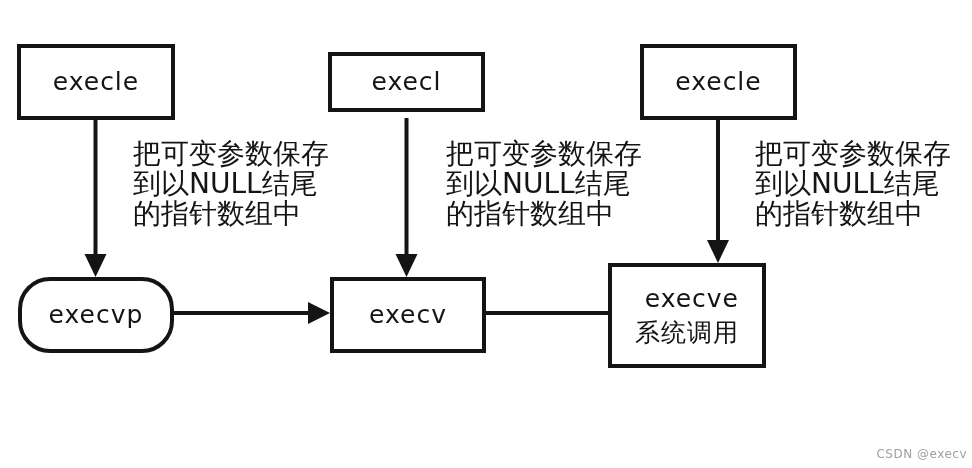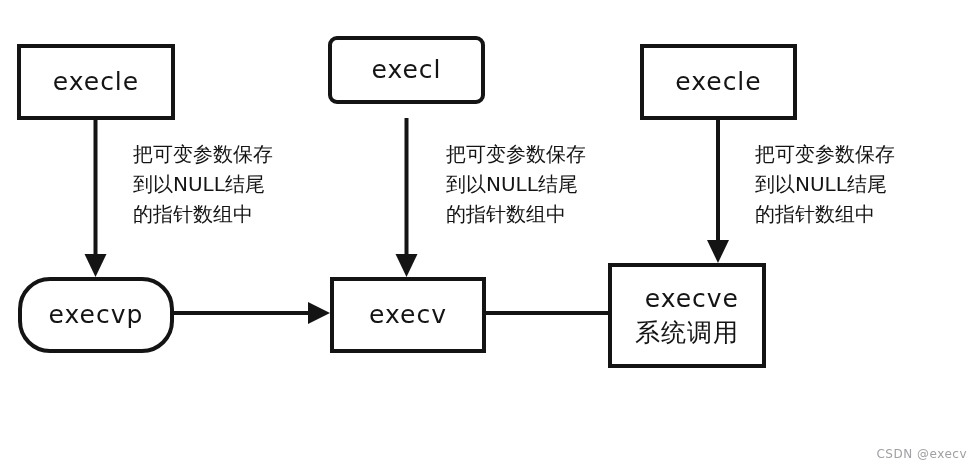--- a/index.html
+++ b/index.html
@@ -25,40 +25,40 @@
     align-items: center;
     justify-content: center;
     text-align: center;
     font-size: 25px;
     letter-spacing: 1px;
     line-height: 34px;
     white-space: pre-line;
     z-index: 2;
   }
   .node-execlp { left: 17px;  top: 44px;  width: 158px; height: 76px; }
-  .node-execl  { left: 328px; top: 36px;  width: 157px; height: 68px; border-radius: 9px; }
+  .node-execl  { left: 328px; top: 52px;  width: 157px; height: 60px; }
   .node-execle { left: 640px; top: 44px;  width: 157px; height: 76px; }
   .node-execvp { left: 18px;  top: 277px; width: 156px; height: 76px; border-radius: 32px; }
   .node-execv  { left: 330px; top: 277px; width: 156px; height: 76px; }
   .node-execve { left: 608px; top: 263px; width: 158px; height: 105px; text-align: right; }
 
   .connector-layer {
     position: absolute;
     left: 0; top: 0;
     width: 972px;
     height: 468px;
     z-index: 1;
     pointer-events: none;
   }
   .connector-layer line    { stroke: #141414; stroke-width: 4; }
   .connector-layer polygon { fill: #141414; }
 
   .note {
     position: absolute;
-    font-size: 20px;
+    font-size: 28px;
     line-height: 30px;
     white-space: pre-line;
     color: #141414;
     z-index: 3;
   }
   .note-a1 { left: 133px; top: 139px; }
   .note-a2 { left: 446px; top: 139px; }
   .note-a3 { left: 755px; top: 139px; }
   .note-b1 { left: 175px; top: 331px; line-height: 31px; }
   .note-b2 { left: 483px; top: 331px; line-height: 31px; }

